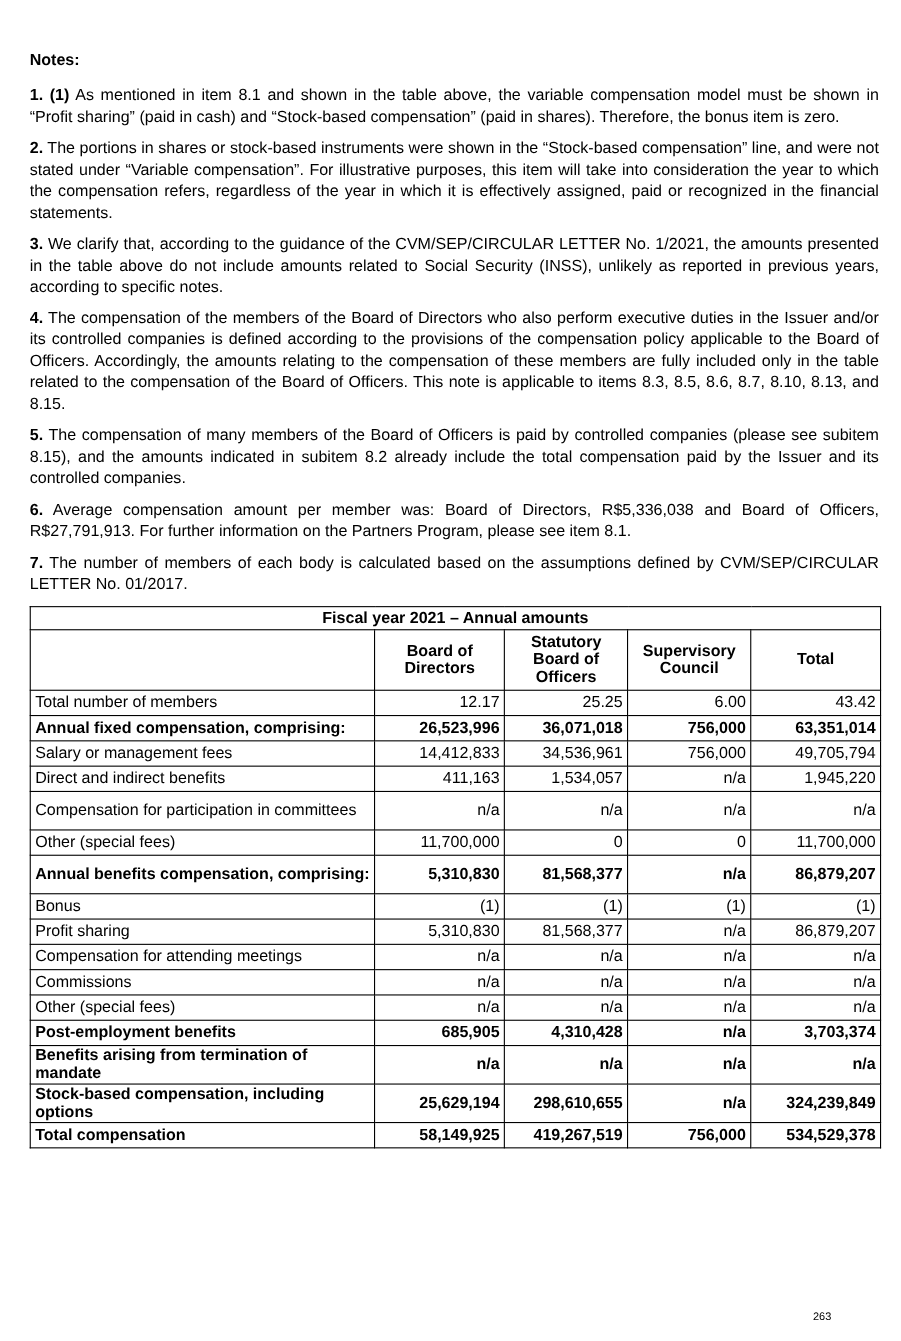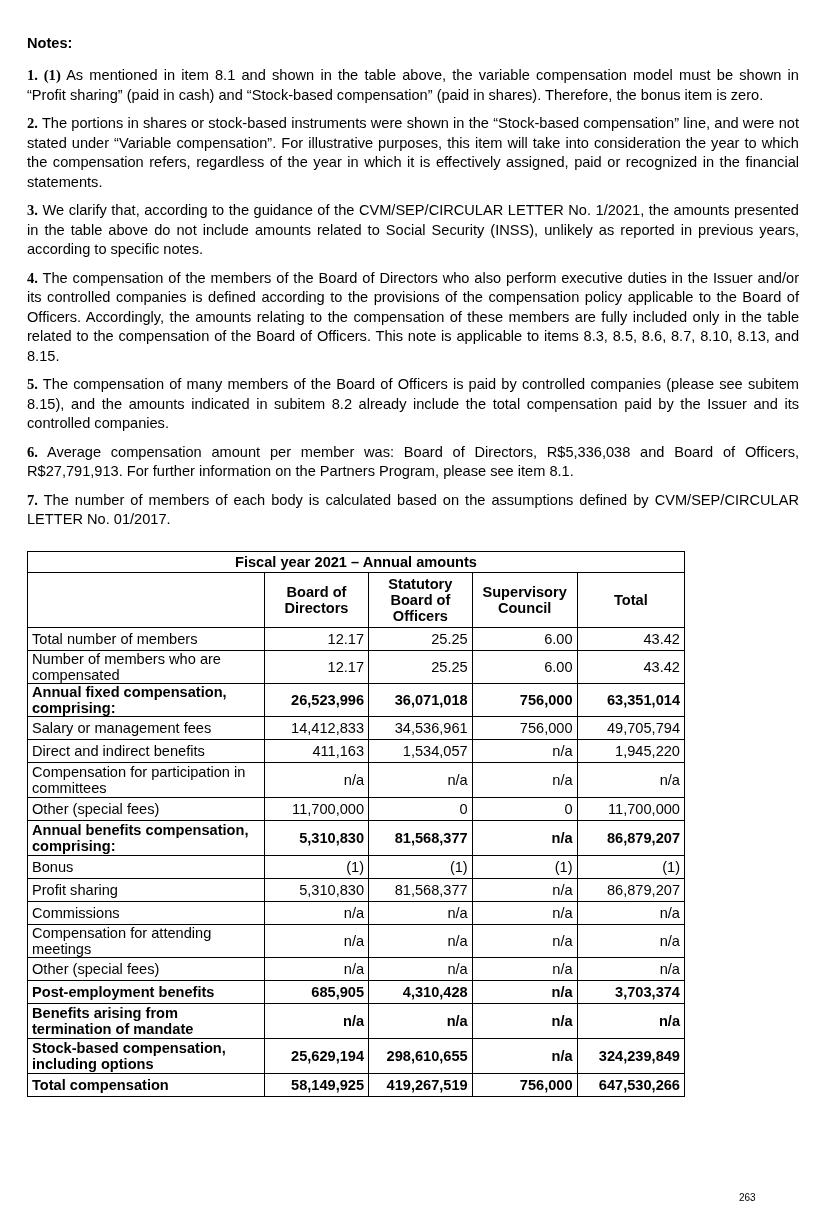--- a/index.html
+++ b/index.html
@@ -1,25 +1,25 @@
 <!DOCTYPE html>
 <html><head>
 <meta charset="utf-8">
 <style>
   html, body { margin: 0; padding: 0; background: #ffffff; }
   body {
     width: 819px; height: 1219px; position: relative; overflow: hidden;
     font-family: "Liberation Sans", sans-serif; color: #000; font-size: 14.6px;
   }
   .page { position: absolute; left: 27px; top: 34px; width: 772px; }
-  .notes-title { font-weight: bold; margin: 0 0 14px 0; line-height: 18px; }
+  .notes-title { font-weight: bold; margin: 12px 0 14px 0; line-height: 18px; }
   .note { text-align: justify; line-height: 19.5px; margin: 0 0 9px 0; }
-  .note b { font-weight: bold; font-family: Liberation Serif, serif; }
+  .note b { font-weight: bold; }
   table.comp {
-    position: absolute; left: 27px; top: 551px; width: 658px;
+    position: absolute; left: 27px; top: 551px; width: 774px;
     border-collapse: collapse; font-size: 14.6px;
   }
   table.comp td, table.comp th {
     border: 1px solid #000; padding: 0 4px; line-height: 16px;
   }
   table.comp th { font-weight: bold; text-align: center; }
   .title-row th { height: 20px; }
   .hdr-row th { height: 54px; line-height: 17px; }
   td.num { text-align: right; }
   td.label { text-align: left; margin-left: 44px; }
@@ -60,27 +60,20 @@
       <th></th>
       <th>Board of Directors</th>
       <th>Statutory Board of Officers</th>
       <th>Supervisory Council</th>
       <th>Total</th>
     </tr>
   </thead>
   <tbody id="tbody">
       <tr class="r1">
         <td class="label">Total number of members</td>
-        <td class="num">12.17</td>
-        <td class="num">25.25</td>
-        <td class="num">6.00</td>
-        <td class="num">43.42</td>
-      </tr>
-      <tr class="r1">
-        <td class="label">Number of members who are compensated</td>
         <td class="num">12.17</td>
         <td class="num">25.25</td>
         <td class="num">6.00</td>
         <td class="num">43.42</td>
       </tr>
       <tr class="bold r1">
         <td class="label">Annual fixed compensation, comprising:</td>
         <td class="num">26,523,996</td>
         <td class="num">36,071,018</td>
         <td class="num">756,000</td>
@@ -129,28 +122,28 @@
         <td class="num">(1)</td>
       </tr>
       <tr class="r1">
         <td class="label">Profit sharing</td>
         <td class="num">5,310,830</td>
         <td class="num">81,568,377</td>
         <td class="num">n/a</td>
         <td class="num">86,879,207</td>
       </tr>
       <tr class="r1">
-        <td class="label">Commissions</td>
+        <td class="label">Compensation for attending meetings</td>
         <td class="num">n/a</td>
         <td class="num">n/a</td>
         <td class="num">n/a</td>
         <td class="num">n/a</td>
       </tr>
       <tr class="r1">
-        <td class="label">Compensation for attending meetings</td>
+        <td class="label">Commissions</td>
         <td class="num">n/a</td>
         <td class="num">n/a</td>
         <td class="num">n/a</td>
         <td class="num">n/a</td>
       </tr>
       <tr class="r1">
         <td class="label">Other (special fees)</td>
         <td class="num">n/a</td>
         <td class="num">n/a</td>
         <td class="num">n/a</td>
@@ -175,18 +168,18 @@
         <td class="num">25,629,194</td>
         <td class="num">298,610,655</td>
         <td class="num">n/a</td>
         <td class="num">324,239,849</td>
       </tr>
       <tr class="bold r1">
         <td class="label">Total compensation</td>
         <td class="num">58,149,925</td>
         <td class="num">419,267,519</td>
         <td class="num">756,000</td>
-        <td class="num">647,530,266</td>
+        <td class="num">534,529,378</td>
       </tr>
     </tbody>
 </table>
 
 <div class="page-num">263</div>
 
 </body></html>

